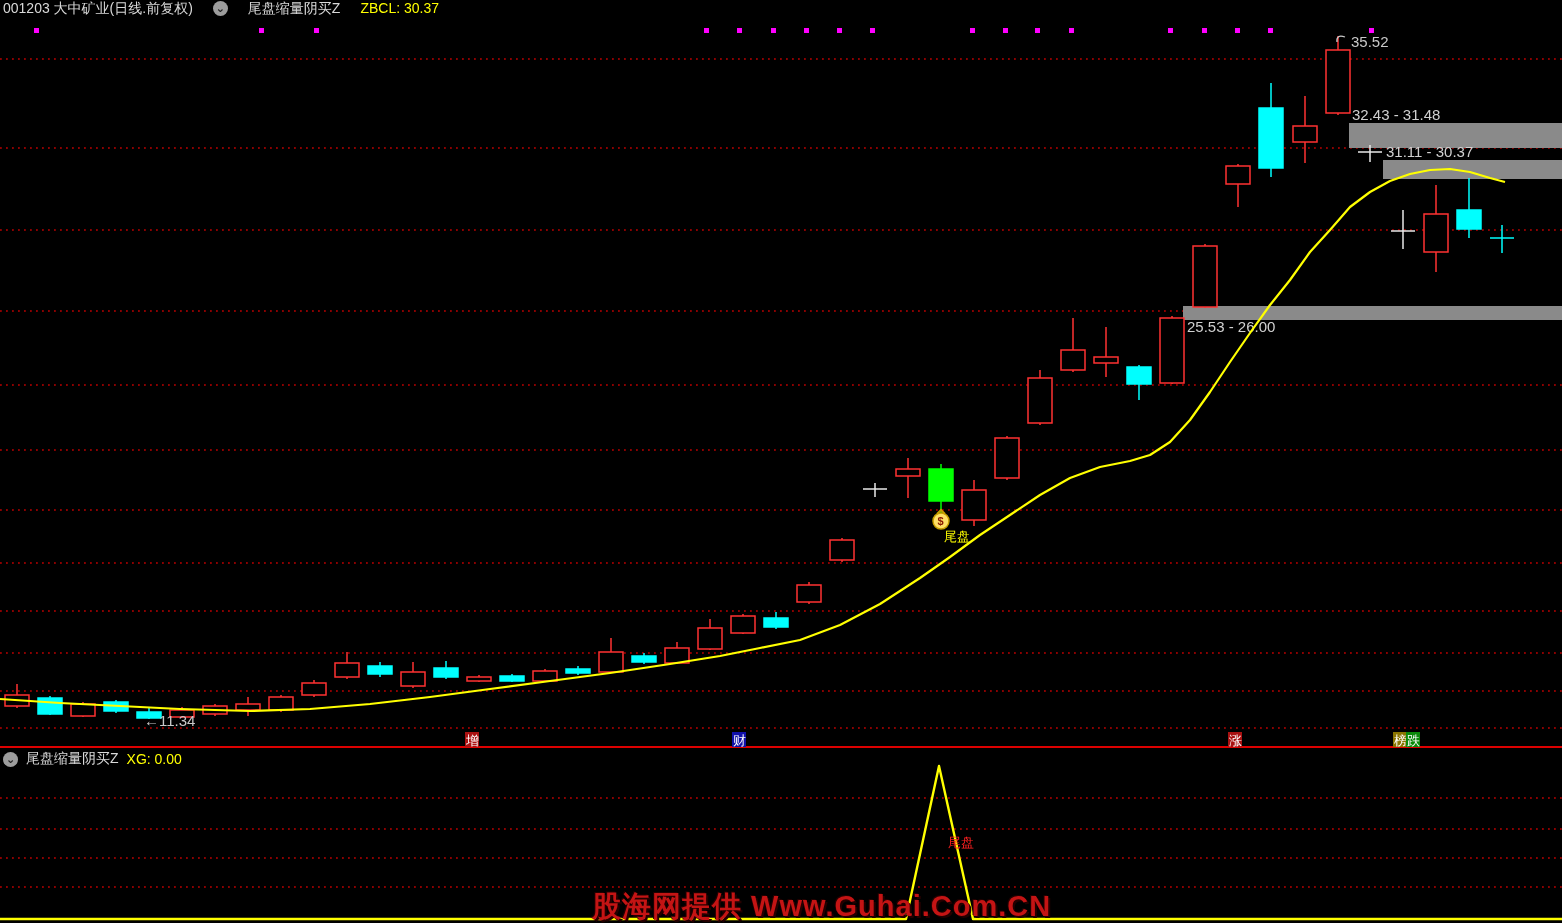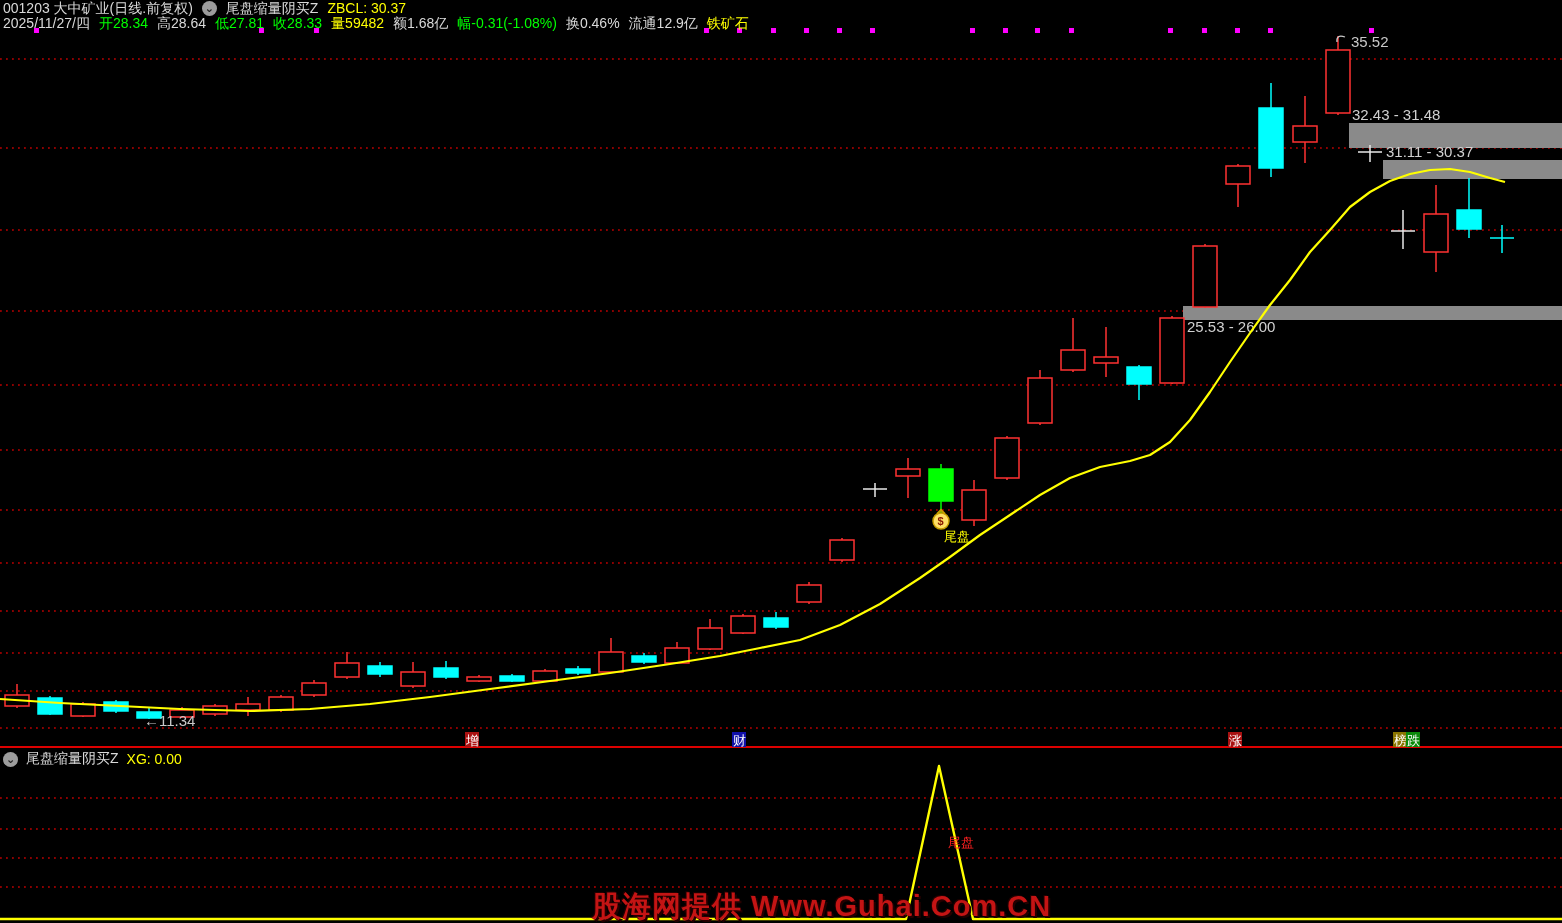--- a/index.html
+++ b/index.html
@@ -1,19 +1,19 @@
 <!DOCTYPE html>
 <html><head>
 <meta charset="utf-8">
 <style>
   html,body{margin:0;padding:0;background:#000;}
   .screen{position:relative;width:1562px;height:923px;background:#000;overflow:hidden;
           font-family:"Liberation Sans","DejaVu Sans",sans-serif;}
   #chart-svg{position:absolute;left:0;top:0;}
-  .hdr{position:absolute;display:flex;align-items:center;gap:9px;font-size:14px;
+  .hdr{position:absolute;display:flex;align-items:center;gap:20px;font-size:14px;
        white-space:nowrap;line-height:15px;}
   .line1{top:1px;left:3px;}
   .line2{top:16px;left:3px;}
   .wt{color:#d9d9d9;}
   .yt{color:#ffff00;}
   .chev{display:inline-flex;width:15px;height:15px;border-radius:50%;background:#9c9c9c;
         color:#222;align-items:center;justify-content:center;font-size:11px;line-height:1;
         font-weight:bold;flex:0 0 auto;}
   .panel-hdr{position:absolute;top:750px;left:3px;display:flex;align-items:center;gap:8px;
              font-size:14px;white-space:nowrap;}
@@ -183,33 +183,20 @@
       <text x="948" y="847" fill="#ff2020" font-size="13" font-family="&quot;Liberation Sans&quot;,&quot;DejaVu Sans&quot;,sans-serif">尾盘</text>
     </svg>
 
   <div class="hdr line1">
     <span class="wt">001203 大中矿业(日线.前复权)</span>
     <span class="chev">⌄</span>
     <span class="wt">尾盘缩量阴买Z</span>
     <span class="yt">ZBCL: 30.37</span>
   </div>
 
-  <div class="hdr line2">
-      <span class="q" style="color: rgb(217, 217, 217);">2025/11/27/四</span>
-      <span class="q" style="color: rgb(0, 255, 0);">开28.34</span>
-      <span class="q" style="color: rgb(217, 217, 217);">高28.64</span>
-      <span class="q" style="color: rgb(0, 255, 0);">低27.81</span>
-      <span class="q" style="color: rgb(0, 255, 0);">收28.33</span>
-      <span class="q" style="color: rgb(255, 255, 0);">量59482</span>
-      <span class="q" style="color: rgb(217, 217, 217);">额1.68亿</span>
-      <span class="q" style="color: rgb(0, 255, 0);">幅-0.31(-1.08%)</span>
-      <span class="q" style="color: rgb(217, 217, 217);">换0.46%</span>
-      <span class="q" style="color: rgb(217, 217, 217);">流通12.9亿</span>
-      <span class="q" style="color: rgb(255, 255, 0);">铁矿石</span>
-    </div>
 
   <div class="panel-hdr">
     <span class="chev">⌄</span>
     <span class="wt">尾盘缩量阴买Z</span>
     <span class="yt">XG: 0.00</span>
   </div>
 
   <div class="watermark">股海网提供 Www.Guhai.Com.CN</div>
 
 </div>

